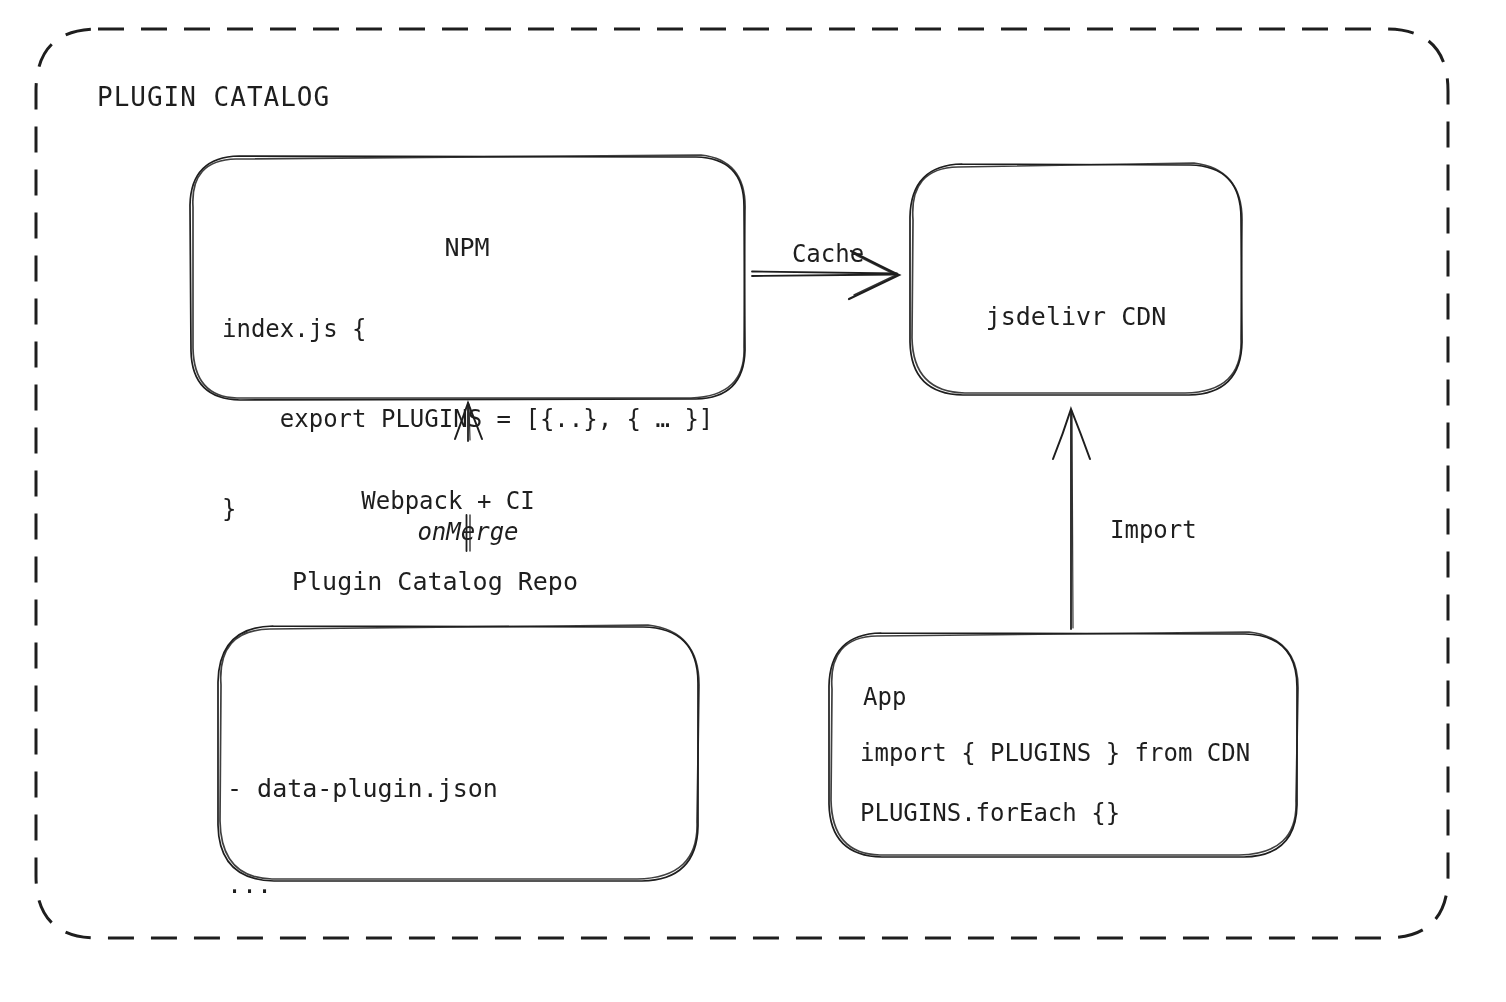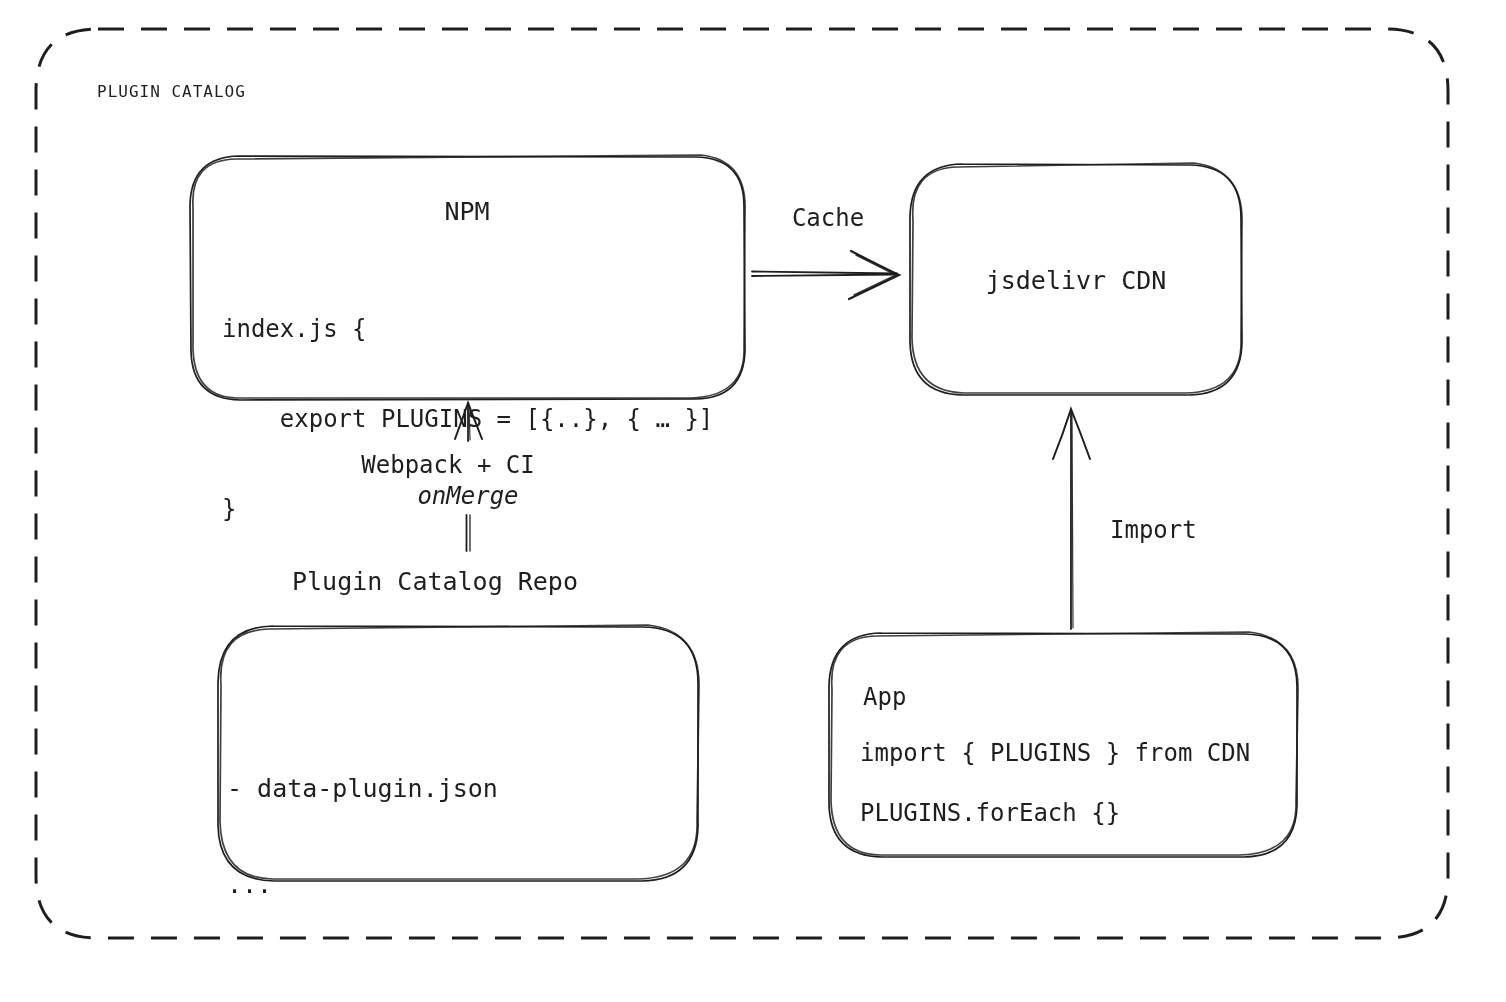--- a/index.html
+++ b/index.html
@@ -20,41 +20,42 @@
     position: absolute;
     left: 0; top: 0;
   }
   .label {
     position: absolute;
     white-space: pre;
     color: #1e1e1e;
     line-height: 1.2;
   }
   .frame-title {
-    font-size: 16px;
+    font-size: 26px;
     letter-spacing: 1px;
   }
   .node-title {
     font-size: 25px;
   }
   .code {
     font-size: 24px;
     line-height: 30px;
     white-space: pre;
   }
   .repo-files {
     font-size: 25px;
     line-height: 32px;
     white-space: pre;
   }
   .edge-label {
     font-size: 24px;
   }
   .centered {
     transform: translateX(-50%);
+    margin-top: 36px;
   }
   .repo-title {
     font-size: 25px;
   }
   .app-line {
     position: absolute;
     white-space: pre;
     font-size: 24px;
   }
 </style>

